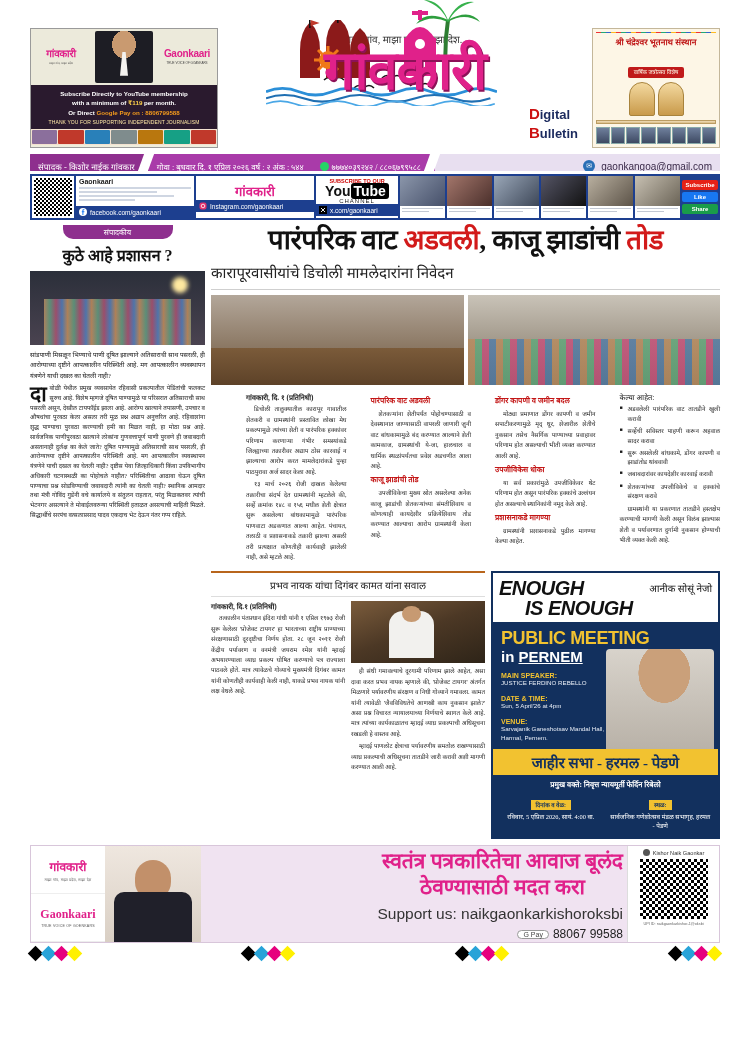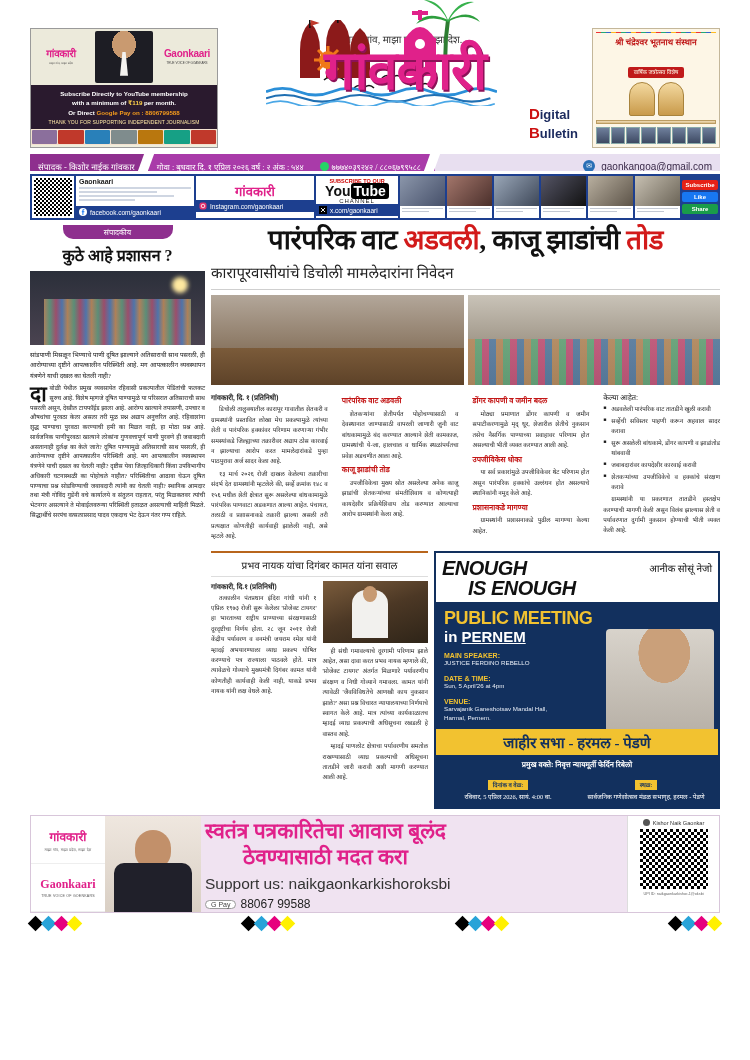--- a/index.html
+++ b/index.html
@@ -57,21 +57,21 @@
   .digital-bulletin { position: absolute; right: 8px; bottom: 6px; text-align: left; line-height: 1.15; }
   .digital-bulletin span { font-size: 13px; font-weight: bold; color: #1b2a5e; }
   .digital-bulletin span b { color: #cc1111; font-size: 15px; }
   .birds { position:absolute; left: 96px; top: 26px; }
 
   .temple-ad {
     width: 128px; border: 1px solid #c4b79a; background: #fdf6e6;
     display: flex; flex-direction: column; align-items: center; overflow: hidden; padding: 3px;
   }
   .temple-ad .bunting { height: 7px; width: 100%; background: repeating-linear-gradient(90deg,#e33 0 5px,#2a7 5px 10px,#36c 10px 15px,#fb2 15px 20px); }
-  .temple-ad h4 { font-size: 8.5px; color: #c01a1a; margin: 3px 0 18px; font-family: Liberation Sans, sans-serif; text-align: center; }
+  .temple-ad h4 { font-size: 8.5px; color: #c01a1a; margin: 3px 0 18px; font-family: Liberation Serif, serif; text-align: center; }
   .temple-ad .ribbon { background:#c01a1a; color:#ffe; font-size:5.5px; padding:1.5px 6px; margin:2px 0; border-radius:2px; }
   .temple-ad .gods { display:flex; gap:3px; margin:2px 0; }
   .temple-ad .gods i { width:26px; height:34px; background:linear-gradient(#f3d9a0,#c99a4a); border-radius:13px 13px 2px 2px; display:block; border:1px solid #a8833c;}
   .temple-ad .bldg { width:100%; height:28px; background:linear-gradient(#f0ddb8,#d8bb86); border:1px solid #bb9c62; margin-top:2px; }
   .temple-ad .faces { display:flex; gap:1px; width:100%; margin-top:3px; }
   .temple-ad .faces i { flex:1; height:17px; background:linear-gradient(#6f7f9c,#3e4a63); border:1px solid #8aa; display:block; }
 
   
   .infobar {
     margin: 6px 30px 0 30px; height: 17px; display: flex; align-items: stretch;
@@ -149,21 +149,21 @@
   .lead-sub { font-size: 15px; color: #222; margin-top: 6px; font-family: "Liberation Serif", serif; }
   .rule { height: 1.5px; background: #cfcfcf; margin: 7px 0 5px; }
   .lead-photos { display: flex; gap: 4px; height: 90px; }
   .lead-photos .p { flex: 1; overflow: hidden; position: relative; }
   .ph-a { background: linear-gradient(180deg,#b3a79a 0%,#8d7a66 55%,#6a5647 100%); }
   .ph-a::after{content:"";position:absolute;left:0;right:0;bottom:0;height:42%;background:linear-gradient(#7b5b3a,#5d4228);}
   .ph-b { background: linear-gradient(180deg,#c9c3b8 0%,#a39a8c 50%,#7b7468 100%); }
   .ph-b::after{content:"";position:absolute;left:0;right:0;bottom:0;height:52%;
     background:repeating-linear-gradient(90deg,#b85 0 7px,#5a7 7px 14px,#c47 14px 21px,#47a 21px 28px);opacity:.7;}
 
-  .story-cols { display: flex; gap: 14px; margin-top: 7px; }
+  .story-cols { display: flex; gap: 24px; margin-top: 7px; margin-left: 35px; }
   .story-cols .sc { flex: 1; }
   .dateline { font-size: 7.2px; font-weight: bold; color: #222; margin-bottom: 2px; font-family:"Liberation Serif",serif;}
   .bodytext { font-size: 6.2px; line-height: 1.68; color: #1c1c1c; text-align: justify; font-family:"Liberation Serif",serif;}
   .bodytext p { margin-bottom: 2px; text-indent: 8px; }
   .subhead { font-size: 7.6px; font-weight: bold; color: #c31616; margin: 3px 0 1px; font-family:"Liberation Serif",serif;}
   .demands-title { font-size: 7.4px; font-weight: normal; color: #111; margin-bottom: 2px; font-family:"Liberation Serif",serif;}
   ul.demands { list-style: none; }
   ul.demands li { font-size: 6.2px; line-height: 1.55; color: #1c1c1c; padding-left: 8px; position: relative; margin-bottom: 2.5px; text-align: justify; font-family:"Liberation Serif",serif;}
   ul.demands li::before { content: "■"; position: absolute; left: 0; top: 0; font-size: 5px; color: #1c1c1c; }
 
@@ -173,21 +173,21 @@
   .s2-head { font-size: 15px; font-weight: bold; color: #111; text-align: center; font-family:"Liberation Serif",serif; line-height:1.15;}
   .s2-sub { font-size: 10px; color: #222; text-align: center; margin-top: 2px; font-family:"Liberation Serif",serif;}
   .s2-rule { height: 1px; background: #ddd; margin: 4px 0 4px; }
   .s2-cols { display: flex; gap: 6px; }
   .s2-cols .c { flex: 1; }
   .s2-photo { width: 100%; height: 62px; background: linear-gradient(160deg,#7b5c3c 0%,#4c3825 48%,#2e2418 100%); position:relative; overflow:hidden; margin-bottom:3px;}
   .s2-photo::before{content:"";position:absolute;left:28%;top:16%;width:34%;height:76%;background:#f2f1ee;border-radius:14px 14px 0 0;}
   .s2-photo::after{content:"";position:absolute;left:38%;top:8%;width:14%;height:26%;border-radius:50%;background:#c79a72;}
 
   
-  .adbox { width: 286px; border: 2px solid #12305e; background: #c4b5fd; display: flex; flex-direction: column; }
+  .adbox { width: 229px; border: 2px solid #12305e; background: #c4b5fd; display: flex; flex-direction: column; }
   .ad-top { background: #fff; padding: 5px 6px 4px; display: flex; align-items: flex-start; justify-content: space-between; }
   .ad-enough { font-style: italic; font-weight: bold; font-size: 20px; color: #111; line-height: 1.0; letter-spacing:-.5px;}
   .ad-enough .l2 { margin-left: 26px; }
   .ad-konk { font-size: 10px; color: #111; font-family:"Liberation Serif",serif; margin-top:3px;}
   .ad-mid { position: relative; padding: 7px 8px 6px; background: #12305e; color: #fff; min-height: 108px; }
   .ad-mid .pm { font-size: 18px; font-weight: bold; color: #f2c230; line-height: 1; letter-spacing:-.4px;}
   .ad-mid .inp { font-size: 15px; color: #fff; font-weight: bold; margin-top: 1px; }
   .ad-mid .inp u { color: #fff; }
   .ad-lbl { font-size: 7px; font-weight: bold; color: #f2c230; margin-top: 7px; }
   .ad-val { font-size: 6.2px; color: #e9eef7; line-height: 1.45; }
@@ -204,21 +204,21 @@
 
   
   .footer { margin: 6px 30px 0 30px; height: 98px; background: #f0e3f1; border: 1px solid #d8c6da; display: flex; align-items: stretch; }
   .f-logos { width: 74px; background: #fff; display: flex; flex-direction: column; }
   .f-logos .lg { flex: 1; display: flex; flex-direction: column; align-items: center; justify-content: center; border-bottom: 1px solid #eee; }
   .f-logos .lg .nm { font-size: 12px; font-weight: bold; color: #e0218a; font-family:"Liberation Serif",serif;}
   .f-logos .lg .tl { font-size: 3.6px; color: #555; margin-top: 2px; letter-spacing: .2px;}
   .f-person { width: 96px; background: linear-gradient(#efe7df,#d9cfc4); position: relative; }
   .f-person::before{content:"";position:absolute;left:50%;top:14%;transform:translateX(-50%);width:36px;height:40px;border-radius:18px;background:#c2906a;}
   .f-person::after{content:"";position:absolute;left:50%;bottom:0;transform:translateX(-50%);width:78px;height:52%;background:#20202a;border-radius:10px 10px 0 0;}
-  .f-mid { flex: 1; display: flex; flex-direction: column; align-items: flex-start; justify-content: center; padding: 4px; }
+  .f-mid { flex: 1; display: flex; flex-direction: column; align-items: flex-end; justify-content: center; padding: 4px; }
   .f-mid .m1 { font-size: 21px; color: #e0218a; font-weight: bold; font-family: "Liberation Serif", serif; line-height: 1.25; text-align:center;}
   .f-mid .m2 { font-size: 15.5px; color: #333; margin-top: 5px; font-family:"Liberation Sans",sans-serif;}
   .f-mid .m3 { font-size: 12px; color: #222; margin-top: 4px; display: flex; align-items: center; gap: 4px; }
   .gpay-chip { border: 1px solid #999; border-radius: 9px; padding: 0 5px; font-size: 7px; color: #444; background:#fff;}
   .f-qr { width: 92px; background: #fff; border-left: 1px solid #ddd; display: flex; flex-direction: column; align-items: center; padding: 3px; }
   .f-qr .nm { font-size: 5.6px; color: #333; display: flex; align-items: center; gap: 3px; }
   .f-qr .nm i { width: 7px; height: 7px; border-radius: 50%; background: #555; display: inline-block;}
   .f-qr .code { width: 68px; height: 60px; margin-top: 3px;
     background-image: repeating-linear-gradient(90deg,#000 0 3px,#fff 3px 6px), repeating-linear-gradient(0deg,#000 0 3px,#fff 3px 6px);
     background-blend-mode: difference; background-color:#fff;}

